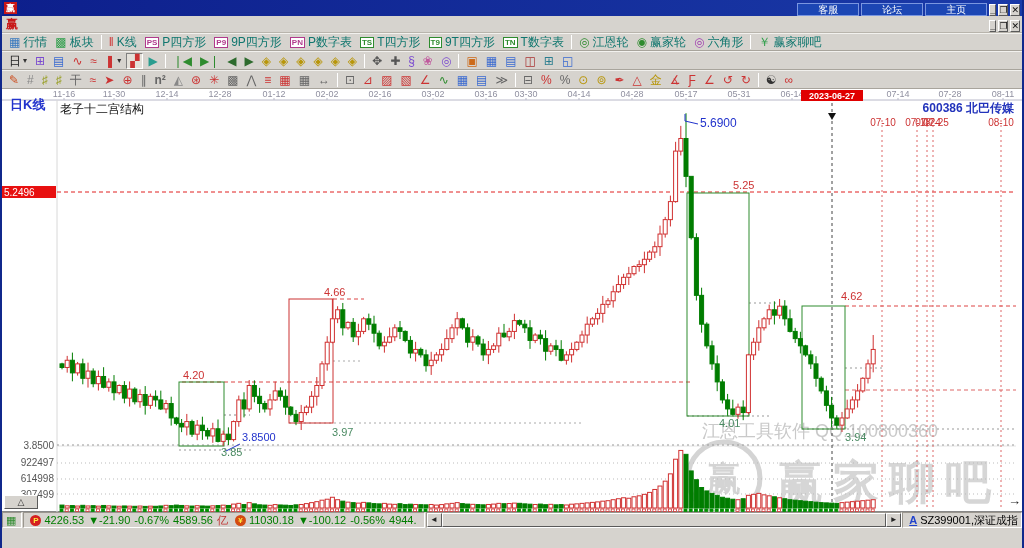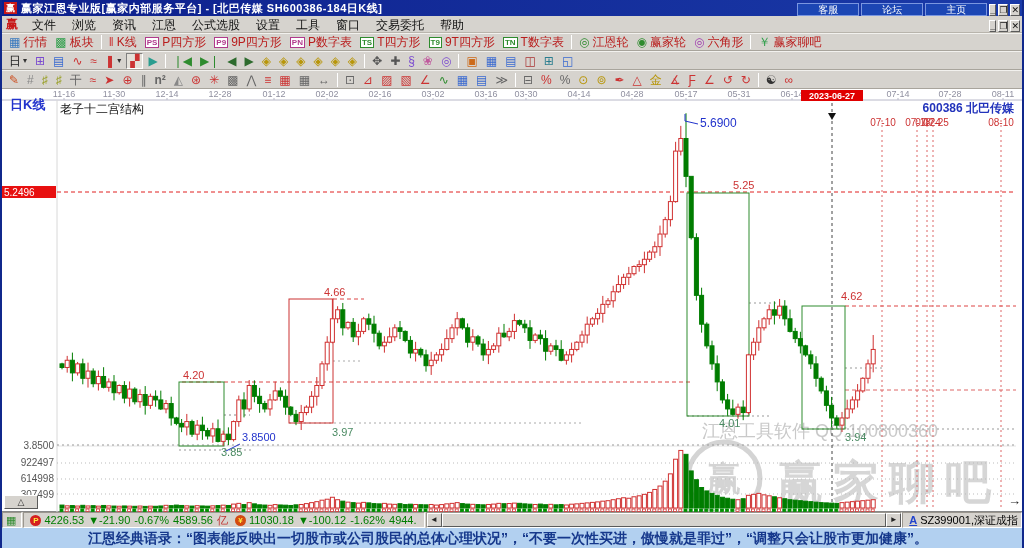--- a/index.html
+++ b/index.html
@@ -19,21 +19,21 @@
   .menu-item{font-size:12px;color:#111;padding:0 8px;height:16px;line-height:16px;}
   #menubar .sp{flex:1;}
   
   .toolbar{display:flex;align-items:center;background:#d6d3ce;border-top:1px solid #f2f1ee;border-bottom:1px solid #a8a49c;padding:0 3px;}
   #toolbar1{height:18px;}
   #toolbar2{height:19px;}
   #toolbar3{height:19px;}
   .tbtn{display:flex;align-items:center;height:16px;padding:0 3px;margin:0 1px;cursor:default;}
   .tbtn.pressed{border:1px solid;border-color:#808080 #fff #fff #808080;background:#e4e1da;}
   .tbtn .g{font-size:12px;line-height:14px;}
-  .tbtn .lbl{font-size:12px;color:#b91c1c;margin-left:3px;}
+  .tbtn .lbl{font-size:12px;color:#0f766e;margin-left:3px;}
   .tbtn .dd{font-size:8px;color:#333;margin-left:2px;}
   .badge{font-size:8px;font-weight:bold;border:1px solid;padding:0 1px;line-height:9px;background:#fff;}
   .tsep{width:1px;height:14px;background:#9a968e;border-right:1px solid #fff;margin:0 3px;}
   
   #chartpanel{position:relative;width:1024px;height:423px;background:#fff;border-bottom:1px solid #888;}
   #chart-svg{position:absolute;left:0;top:0;}
   #volbtn{position:absolute;left:2px;top:406px;width:34px;height:14px;background:#d6d3ce;border:1px solid;border-color:#fff #5a5a5a #5a5a5a #fff;font-size:9px;line-height:12px;text-align:center;color:#333;}
   
   #statusbar{height:16px;display:flex;align-items:stretch;background:#d6d3ce;font-size:11px;}
   .scell{border:1px solid;border-color:#9a968e #fff #fff #9a968e;display:flex;align-items:center;padding:0 3px;margin-right:1px;white-space:nowrap;overflow:hidden;}
@@ -48,29 +48,27 @@
   
   #ticker{height:20px;background:#b2d0f0;color:#16388c;font-weight:bold;font-size:14px;line-height:20px;padding-left:86px;white-space:nowrap;overflow:hidden;}
 </style>
 </head>
 <body>
 
 <div id="win">
 
   <div id="titlebar">
     <div class="appico">赢</div>
-    <div class="ttl">赢家江恩专业版[赢家内部服务平台] - [北巴传媒  SH600386-184日K线]</div>
     <div class="sp"></div>
     <span id="title-links"><span class="tb-link">客服</span><span class="tb-link">论坛</span><span class="tb-link">主页</span></span>
     <span id="title-winbtns"><span class="winbtn">_</span><span class="winbtn">❐</span><span class="winbtn">✕</span></span>
   </div>
 
   <div id="menubar">
     <span class="appico2">赢</span>
-    <span id="menu-items"><span class="menu-item">文件</span><span class="menu-item">浏览</span><span class="menu-item">资讯</span><span class="menu-item">江恩</span><span class="menu-item">公式选股</span><span class="menu-item">设置</span><span class="menu-item">工具</span><span class="menu-item">窗口</span><span class="menu-item">交易委托</span><span class="menu-item">帮助</span></span>
     <span class="sp"></span>
     <span id="menu-winbtns"><span class="winbtn">_</span><span class="winbtn">❐</span><span class="winbtn">✕</span></span>
   </div>
 
   <div id="toolbar1" class="toolbar">
       <div class="tbtn">
         <span class="g" style="color: rgb(58, 122, 191);">▦</span>
         <span class="lbl">行情</span>
       </div>
       <div class="tbtn">
@@ -1101,29 +1099,28 @@
     <div class="scell">
       <span class="cir">P</span>
       <span class="idxv">4226.53</span>
       <span class="idxv">▼-21.90</span>
       <span class="idxv">-0.67%</span>
       <span class="idxv">4589.56</span>
       <span class="unit">亿</span>
       <span class="cir" style="background:#d44a10;">¥</span>
       <span class="idxv">11030.18</span>
       <span class="idxv">▼-100.12</span>
-      <span class="idxv">-1.62%</span>
+      <span class="idxv">-0.56%</span>
       <span class="idxv">4944.</span>
     </div>
     <div id="hscroll">
       <div class="sarr">◄</div>
       <div id="sthumb"></div>
       <div class="sarr">►</div>
     </div>
     <div class="scell" style="margin-right:0;min-width:104px;">
       <span class="aico">A</span>
       <span>SZ399001,深证成指</span>
     </div>
   </div>
 
-  <div id="ticker">江恩经典语录：“图表能反映出一切股市或公司股民的总体心理状况”，“不要一次性买进，傲慢就是罪过”，“调整只会让股市更加健康”。</div>
 
 </div>
 
 </body></html>

